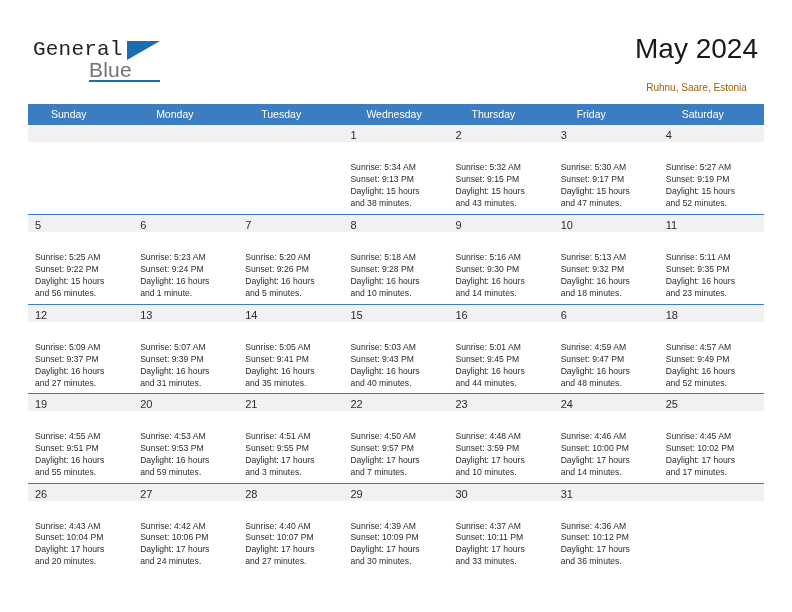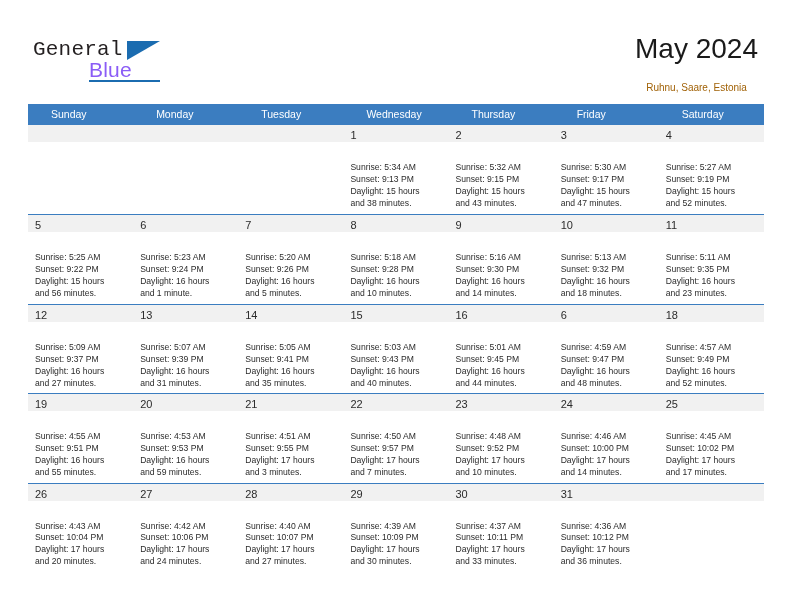--- a/index.html
+++ b/index.html
@@ -46,21 +46,21 @@
     letter-spacing: 0.2px;
     color: #231f20;
     font-family: Liberation Mono, monospace;
   }
   .logo-blue {
     position: absolute;
     left: 56px;
     top: 20px;
     font-size: 21px;
     letter-spacing: 0.2px;
-    color: #8b5cf6;
+    color: #737373;
     font-family: "Liberation Sans", sans-serif;
   }
   .logo-triangle {
     position: absolute;
     left: 94px;
     top: 3px;
     width: 0;
     height: 0;
     border-left: 33px solid #1b6cb0;
     border-bottom: 19px solid transparent;
@@ -430,21 +430,21 @@
               <div class="day-line">Sunrise: 4:50 AM</div>
               <div class="day-line">Sunset: 9:57 PM</div>
               <div class="day-line">Daylight: 17 hours</div>
               <div class="day-line">and 7 minutes.</div>
             </div>
           </div>
           <div class="day-cell">
             <div class="day-number-band"><span class="day-number">23</span></div>
             <div class="day-body">
               <div class="day-line">Sunrise: 4:48 AM</div>
-              <div class="day-line">Sunset: 9:52 PM</div>
+              <div class="day-line">Sunset: 3:59 PM</div>
               <div class="day-line">Daylight: 17 hours</div>
               <div class="day-line">and 10 minutes.</div>
             </div>
           </div>
           <div class="day-cell">
             <div class="day-number-band"><span class="day-number">24</span></div>
             <div class="day-body">
               <div class="day-line">Sunrise: 4:46 AM</div>
               <div class="day-line">Sunset: 10:00 PM</div>
               <div class="day-line">Daylight: 17 hours</div>

